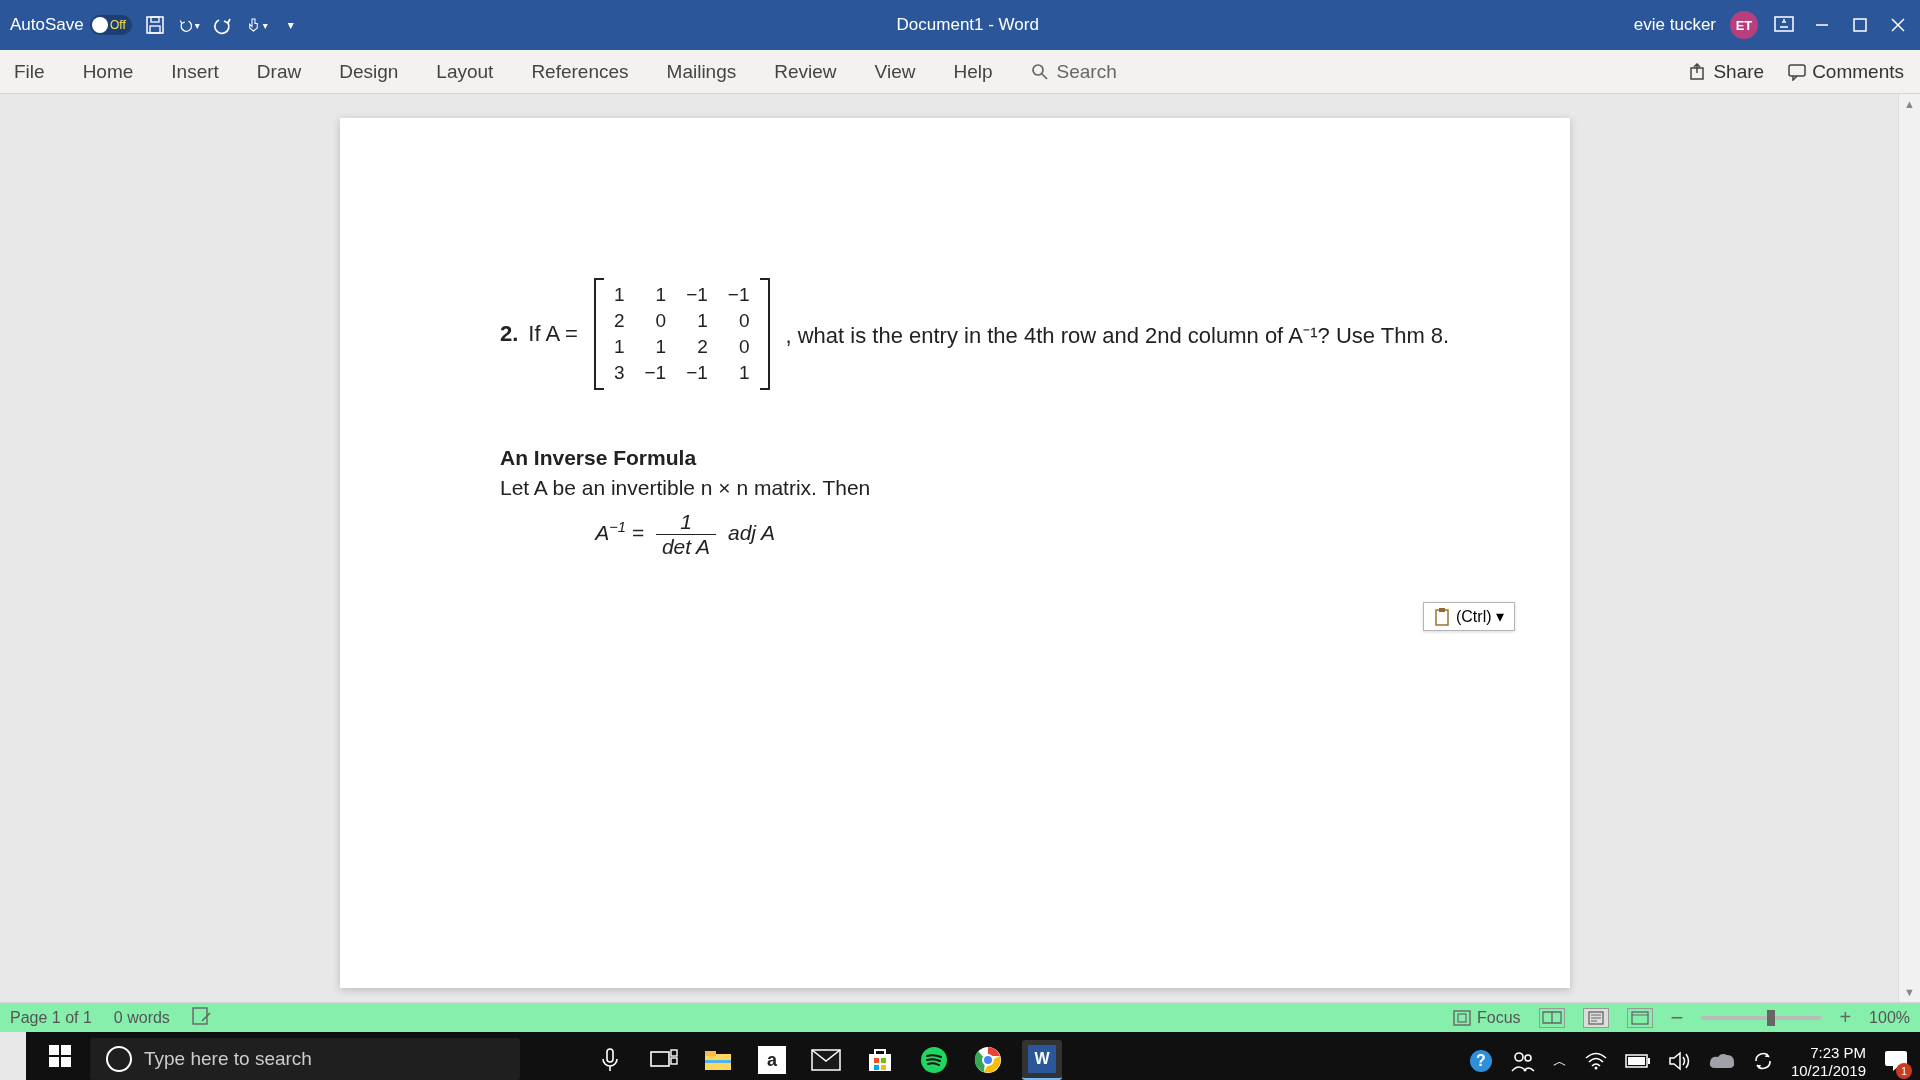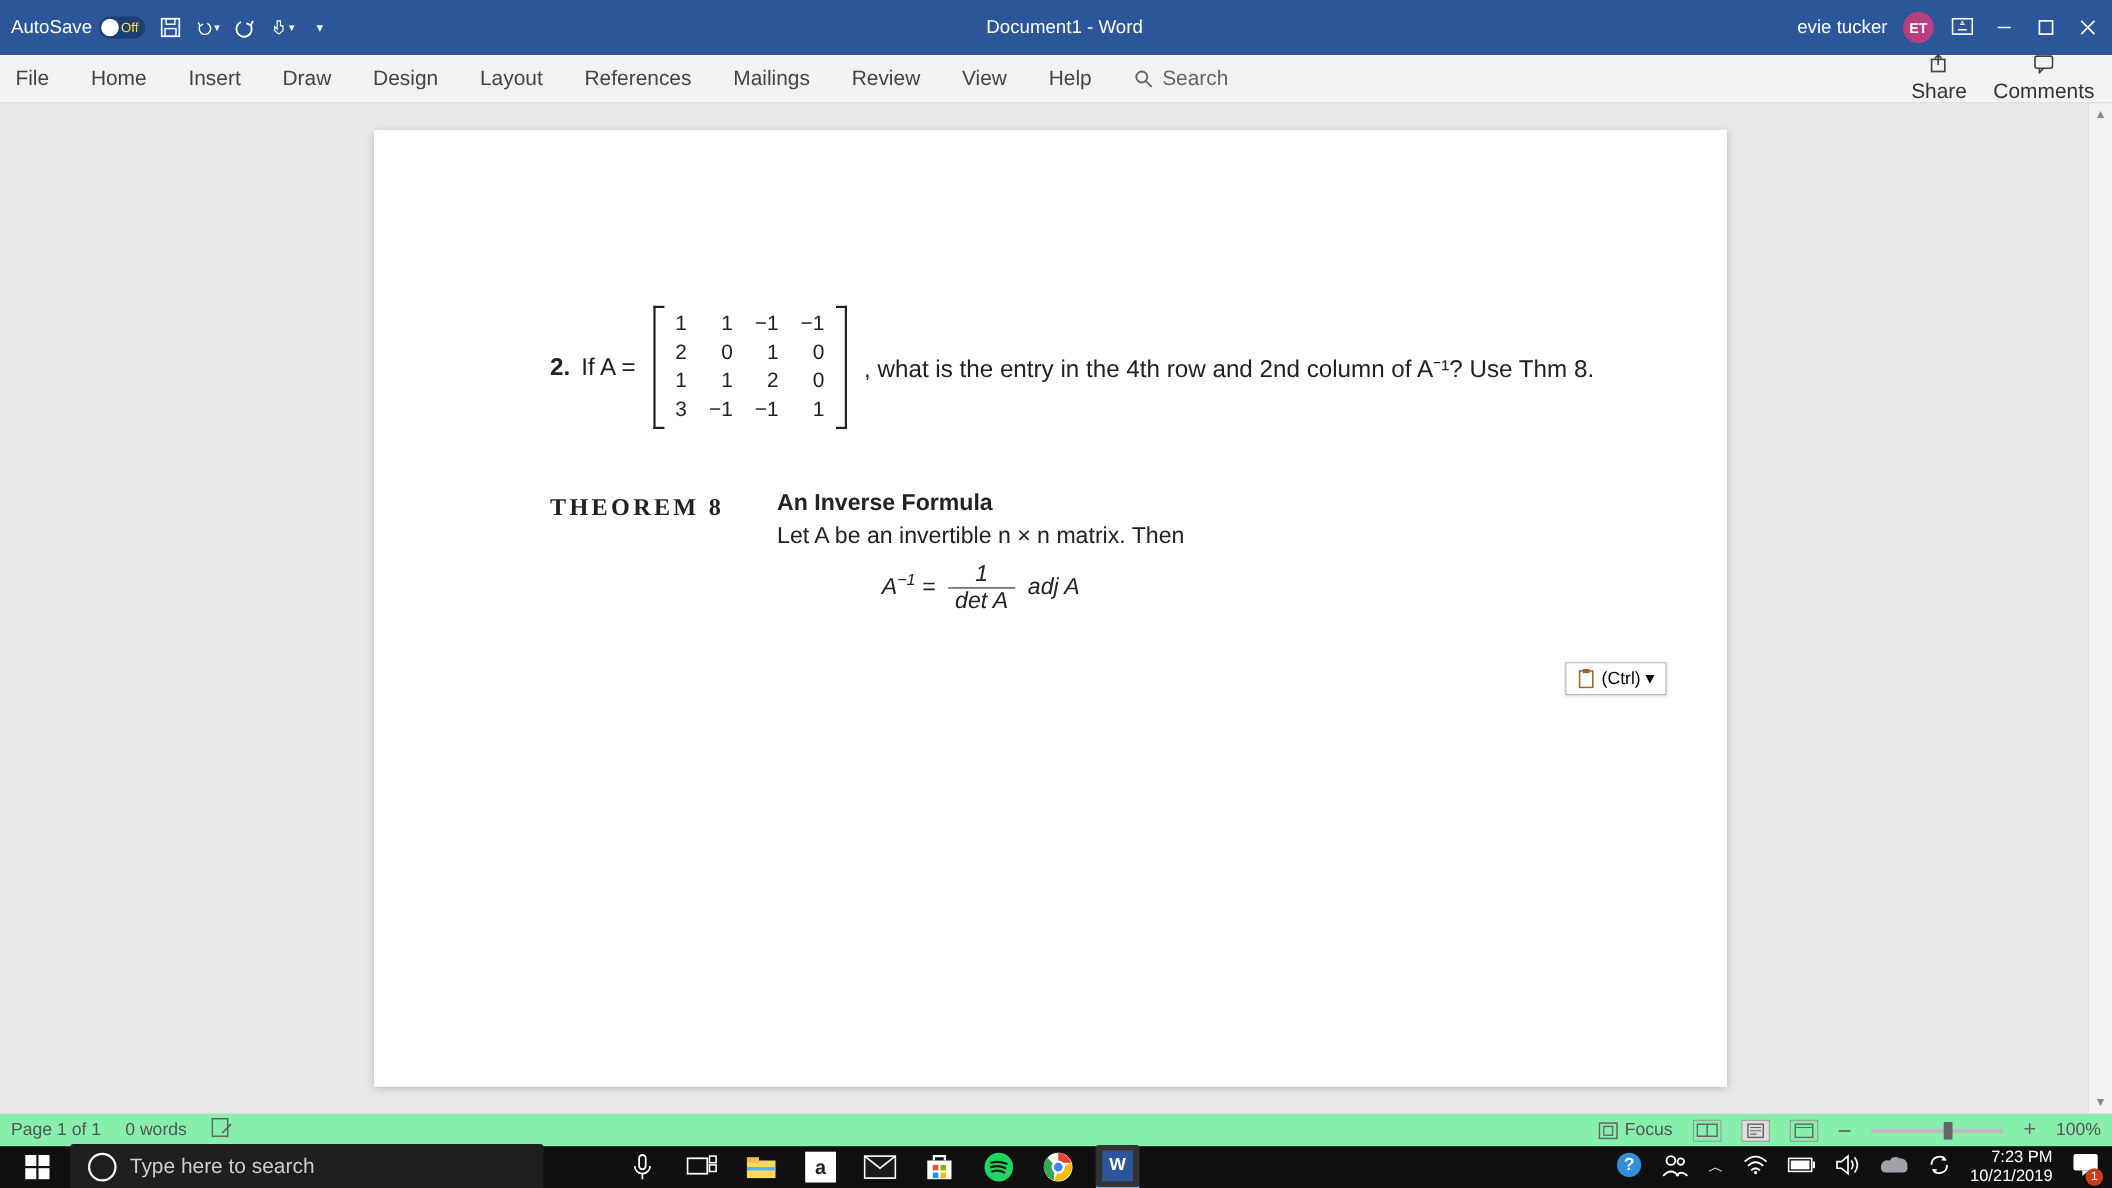--- a/index.html
+++ b/index.html
@@ -16,21 +16,21 @@
 .title-center { flex: 1; text-align: center; }
 .title-right { display: flex; align-items: center; gap: 14px; }
 .user-badge { width: 28px; height: 28px; background: #b83f7e; border-radius: 50%; display: flex; align-items: center; justify-content: center; font-size: 13px; font-weight: 600; }
 .win-btn { width: 24px; height: 24px; display: flex; align-items: center; justify-content: center; }
 
 
 .ribbon-tabs { height: 44px; background: #f3f2f1; display: flex; align-items: center; padding: 0 14px; gap: 38px; font-size: 19px; color: #444; border-bottom: 1px solid #d6d6d6; position: relative; }
 .ribbon-tab { cursor: pointer; }
 .search-box { display: flex; align-items: center; gap: 8px; color: #666; }
 .ribbon-right { position: absolute; right: 16px; display: flex; gap: 24px; color: #333; }
-.ribbon-right-item { display: flex; align-items: center; gap: 6px; flex-direction: column; }
+.ribbon-right-item { display: flex; align-items: center; gap: 6px; }
 
 
 .doc-area { flex: 1; background: #e8e8e8; position: relative; overflow: hidden; }
 .scrollbar-v { position: absolute; right: 0; top: 0; bottom: 0; width: 22px; background: #f1f1f1; display: flex; flex-direction: column; justify-content: space-between; align-items: center; border-left: 1px solid #ddd; }
 .scroll-arrow { width: 100%; height: 20px; display: flex; align-items: center; justify-content: center; color: #888; font-size: 11px; }
 .page { position: absolute; left: 340px; top: 24px; width: 1230px; height: 870px; background: #fff; box-shadow: 0 2px 8px rgba(0,0,0,0.2); }
 
 
 .doc-content { position: absolute; left: 160px; top: 160px; right: 100px; font-family: "Times New Roman", serif; color: #222; }
 .problem-row { display: flex; align-items: center; gap: 10px; font-size: 22px; }
@@ -53,21 +53,21 @@
 .paste-options { position: absolute; right: 55px; top: 484px; background: #fff; border: 1px solid #b5b5b5; padding: 4px 10px; font-size: 16px; display: flex; align-items: center; gap: 6px; box-shadow: 0 1px 3px rgba(0,0,0,0.15); font-family: "Segoe UI", sans-serif; }
 
 
 .status-bar { height: 30px; background: #86efac; border-top: 1px solid #d6d6d6; display: flex; align-items: center; padding: 0 10px; font-size: 16px; color: #555; gap: 22px; }
 .status-right { margin-left: auto; display: flex; align-items: center; gap: 18px; }
 .view-btn { width: 26px; height: 20px; border: 1px solid #999; display: flex; align-items: center; justify-content: center; font-size: 11px; color: #666; }
 .zoom-slider { width: 120px; height: 4px; background: #bbb; position: relative; }
 .zoom-thumb { position: absolute; width: 8px; height: 16px; background: #666; top: -6px; left: 55%; }
 
 
-.taskbar { height: 38px; background: #101010; display: flex; align-items: center; padding: 0 4px; color: #fff; }
+.taskbar { height: 48px; background: #101010; display: flex; align-items: flex-end; padding: 0 4px; color: #fff; margin-left: 26px; }
 .start-btn { width: 60px; height: 100%; display: flex; align-items: center; justify-content: center; }
 .search-task { height: 42px; background: #1f1f1f; border-radius: 3px; display: flex; align-items: center; padding: 0 16px; gap: 12px; color: #ccc; font-size: 19px; width: 430px; }
 .task-icons { display: flex; align-items: center; gap: 14px; margin-left: 70px; }
 .task-icon { width: 40px; height: 40px; display: flex; align-items: center; justify-content: center; border-radius: 3px; }
 .task-icon.active { background: #333; border-bottom: 2px solid #76b9ed; }
 .systray { margin-left: auto; display: flex; align-items: center; gap: 18px; padding-right: 8px; font-size: 15px; }
 .clock { text-align: right; line-height: 1.2; font-size: 15px; }
 .notif-badge { position: relative; }
 .notif-count { position: absolute; bottom: -4px; right: -4px; background: #cc3a1f; color: #fff; font-size: 11px; width: 16px; height: 16px; border-radius: 50%; display: flex; align-items: center; justify-content: center; }
 
@@ -214,21 +214,20 @@
                   <td>−1</td>
                   <td>−1</td>
                   <td>1</td>
                 </tr>
           </tbody>
             </table>
         </span>
         <span>, what is the entry in the 4th row and 2nd column of A⁻¹? Use Thm 8.</span>
       </div>
       <div class="theorem-block">
-        <div class="theorem-label">THEOREM 8</div>
         <div class="theorem-body">
           <div class="theorem-title">An Inverse Formula</div>
           <div>Let A be an invertible n × n matrix. Then</div>
           <div class="formula">
             <i><span>A</span></i><span class="sup">−1</span><span> = </span>
             <span class="frac">
               <span class="num">1</span>
               <span class="den">det A</span>
             </span>
             <span> adj A</span>

